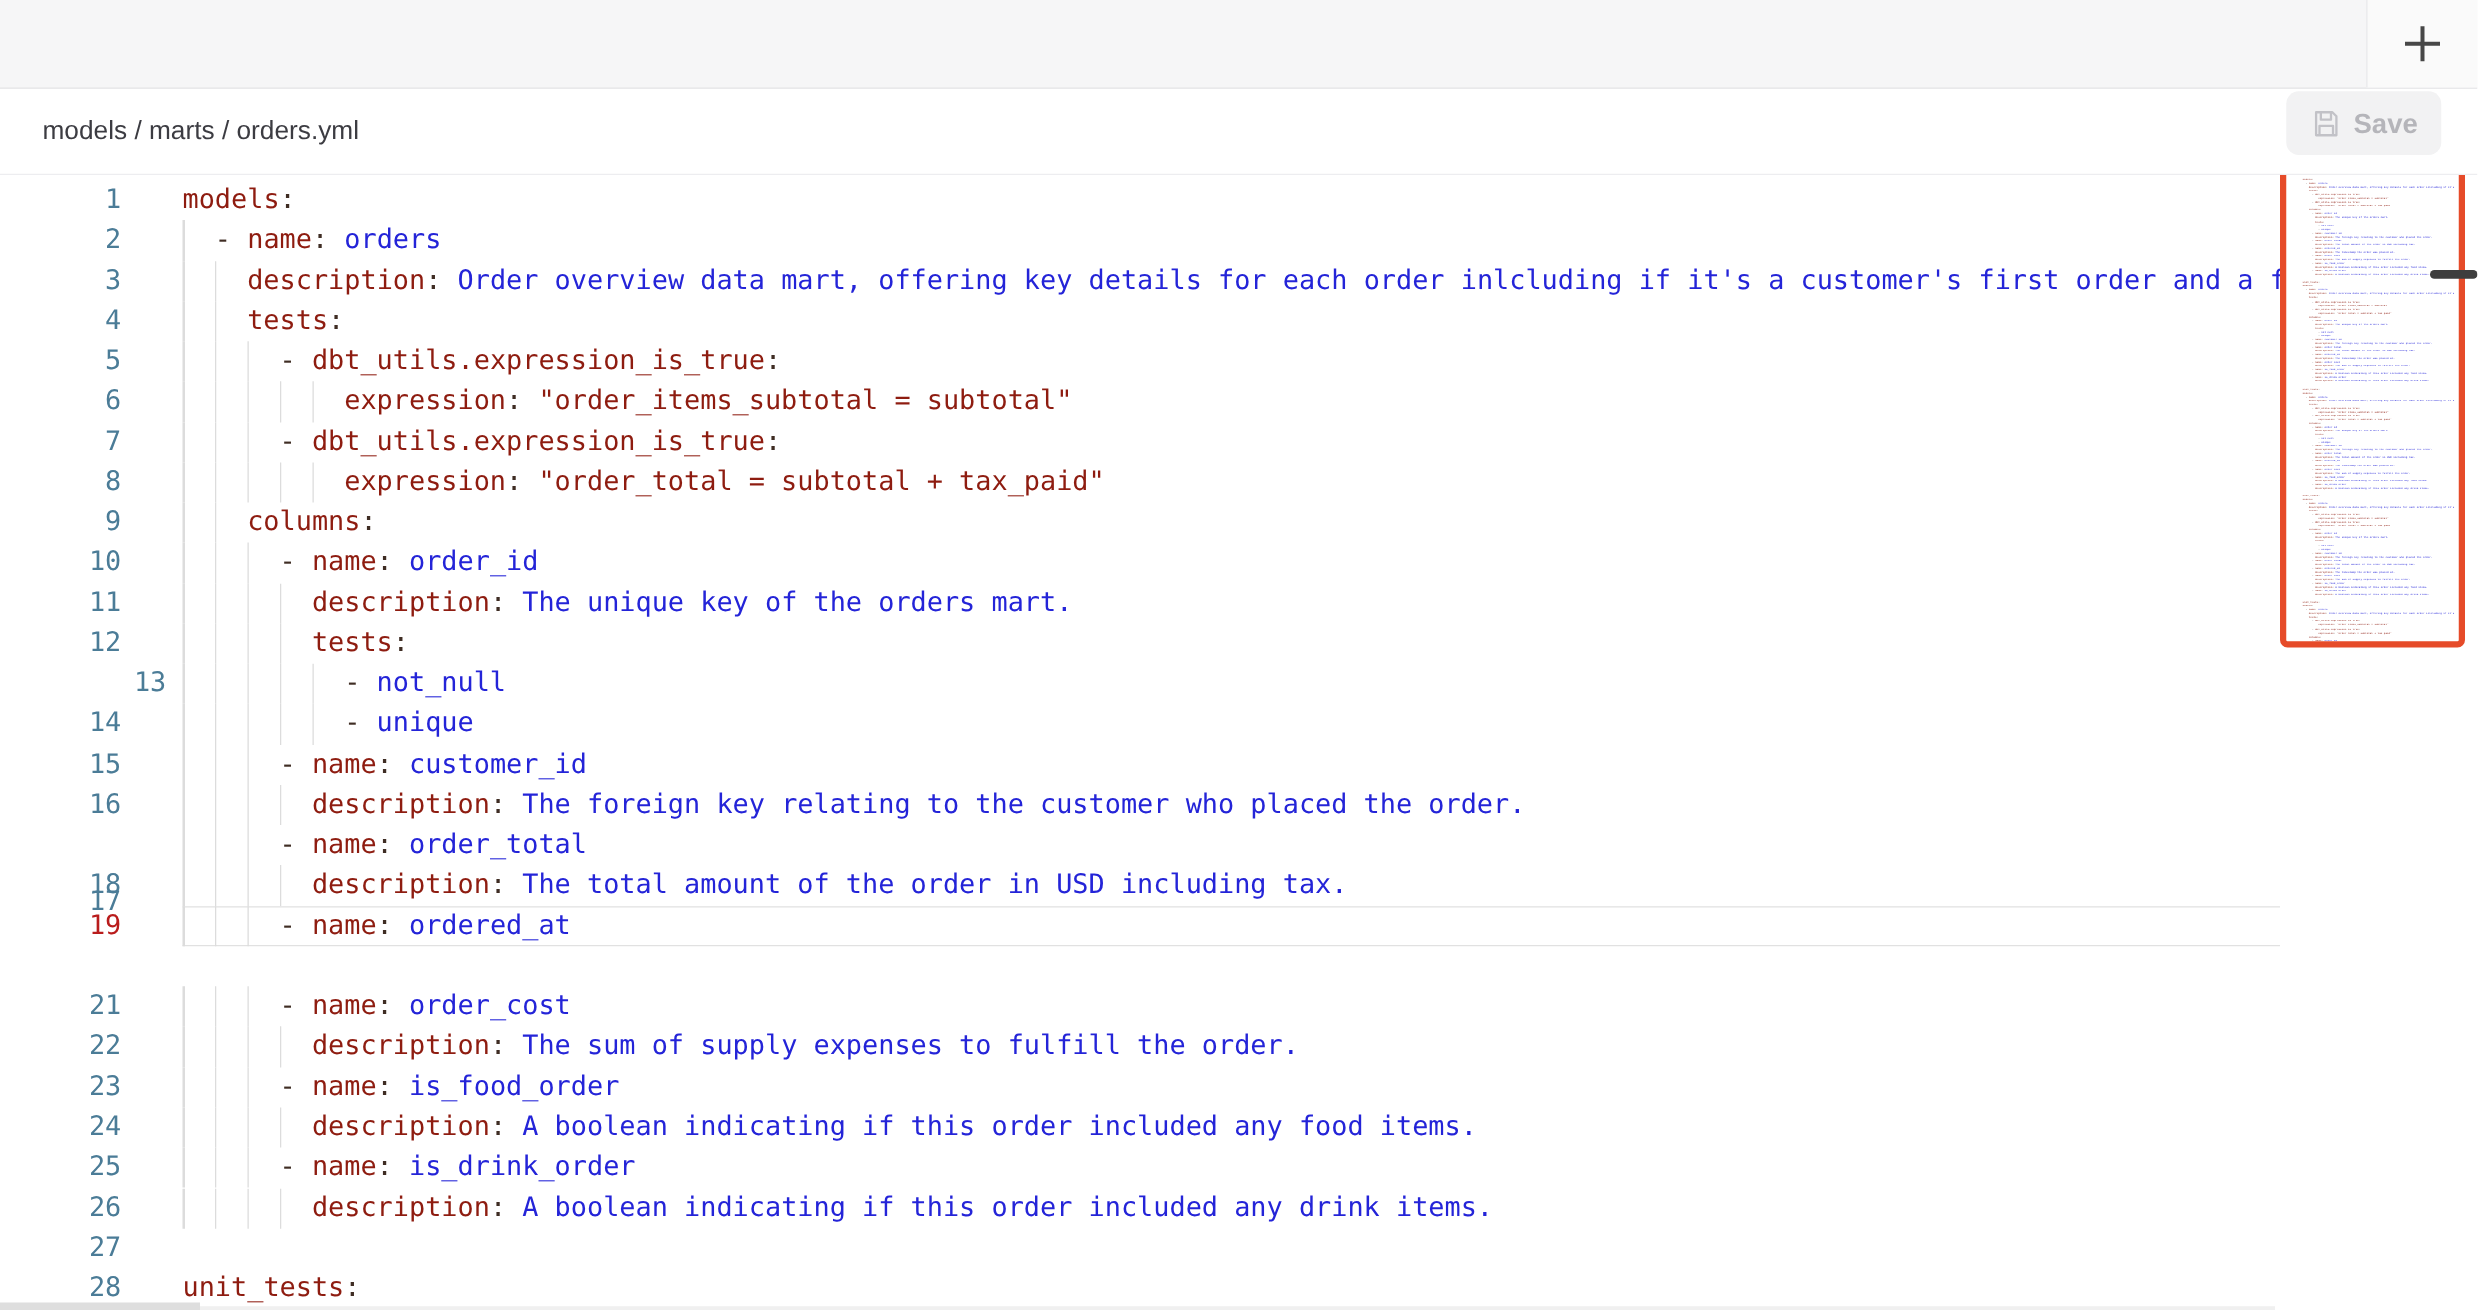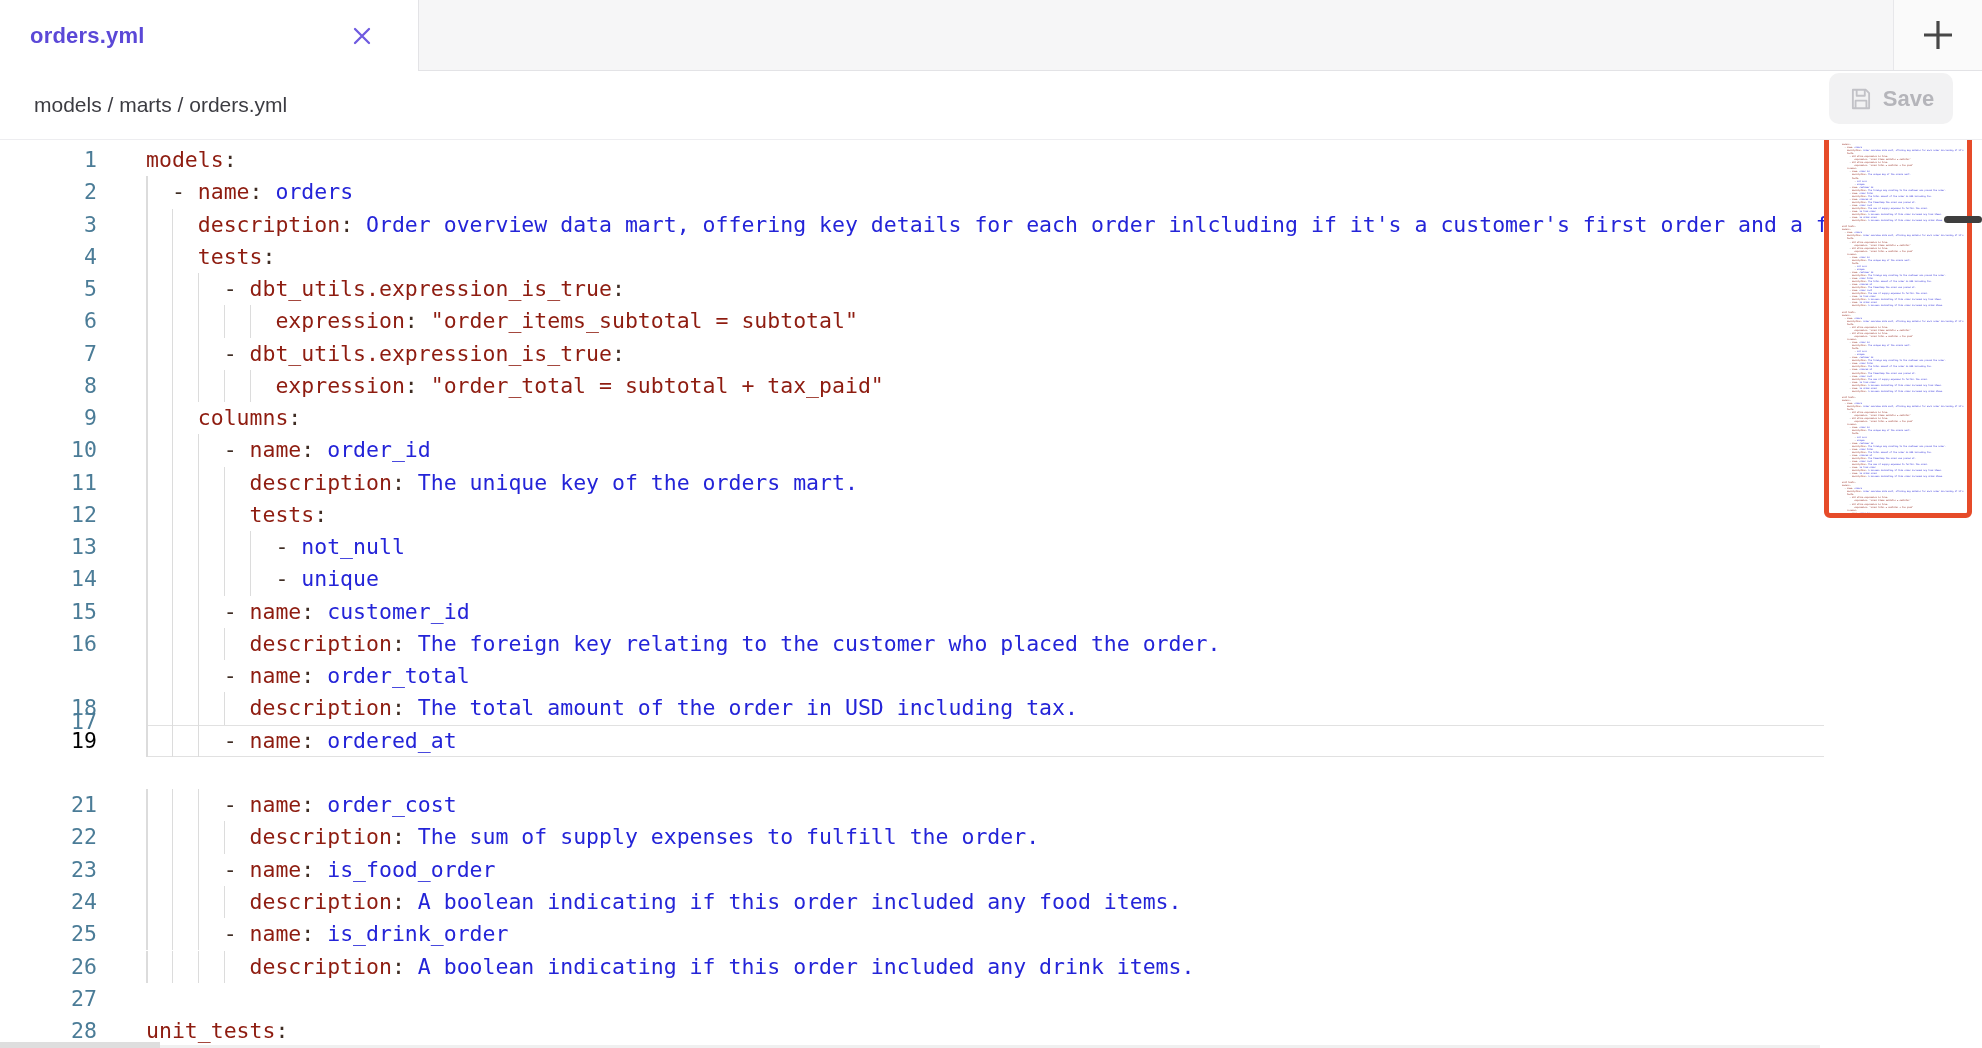--- a/index.html
+++ b/index.html
@@ -25,21 +25,21 @@
   .crumb{position:absolute;left:34px;top:50%;transform:translateY(-50%);
     font-size:21px;color:#3c3c42}
   .savebtn{position:absolute;left:1829px;top:2px;width:124px;height:51px;background:#f2f2f3;
     border:none;border-radius:10px;display:flex;align-items:center;justify-content:center;gap:9px;
     color:#b5b5ba;font-size:22px;font-weight:700;font-family:"Liberation Sans",sans-serif}
   
   .editor{position:absolute;left:0;top:140px;width:1982px;height:908px;background:#fff;overflow:hidden}
   .row{position:absolute;left:0;width:1982px}
   .ln{position:absolute;left:0;top:0;width:97px;text-align:right;
     font-family:"DejaVu Sans Mono",monospace;font-size:21.5px;color:#4b7c97}
-  .ln.active{color:#000000}
+  .ln.active{color:#b91c1c}
   .codetext{position:absolute;top:0;white-space:pre;
     font-family:"DejaVu Sans Mono",monospace;font-size:21.5px}
   .tk-k{color:#8e1c10}
   .tk-s{color:#8e1c10}
   .tk-v{color:#2424d8}
   .tk-p{color:#3f2d24}
   .guide{position:absolute;top:0;bottom:0;width:1.5px;background:#dcdcdc}
   .cursorbar{width:2.5px;background:#4e4e4e}
   .hl{position:absolute;left:146px;width:1678px;top:0;bottom:0;box-sizing:border-box;
     border-top:1px solid #e1e1e1;border-bottom:1px solid #e1e1e1}
@@ -53,30 +53,20 @@
   .handle{position:absolute;left:1944px;top:216px;width:38px;height:7px;background:#3e3e3e;
     border-radius:3.5px;z-index:7;cursor:pointer}
   
   .hthumb{position:absolute;left:0;top:1042px;width:160px;height:6px;background:#dedede;z-index:4}
   .bottomline{position:absolute;left:0;top:1045px;width:1820px;height:3px;background:#f0f0f0;z-index:3}
 </style>
 </head>
 <body>
 
 <div class="tabbar">
-  <div class="tab">
-    <span class="tab-title">orders.yml</span>
-    <button class="tab-close">
-      <span style="display:flex">
-        <svg width="22" height="22" viewBox="0 0 22 22">
-            <path d="M4 4 L18 18 M18 4 L4 18" stroke="#6f5be0" stroke-width="2.3" fill="none" stroke-linecap="round"></path>
-          </svg>
-      </span>
-    </button>
-  </div>
   <button class="newtab">
     <span style="display:flex">
       <svg width="32" height="32" viewBox="0 0 32 32">
           <path d="M16 2 V30 M2 16 H30" stroke="#474747" stroke-width="3.2" fill="none"></path>
         </svg>
     </span>
   </button>
 </div>
 
 <div class="crumbbar">
@@ -170,21 +160,21 @@
     </div>
     <div class="row" style="top: 358.86px; height: 32.26px;">
       <div class="ln" style="line-height: 32.26px;">12</div>
       <span class="guide" style="left: 146px;"></span>
       <span class="guide" style="left: 171.88px;"></span>
       <span class="guide" style="left: 197.76px;"></span>
       <span class="guide" style="left: 223.64px;"></span>
       <span class="codetext" style="left: 249.52px; line-height: 32.26px;"><span class="tk-k">tests</span><span class="tk-p">:</span></span>
     </div>
     <div class="row" style="top: 391.12px; height: 32.26px;">
-      <div class="ln" style="line-height: 32.26px;">13</div>
+      <div class="ln" style="line-height: 32.26px; padding-left: 36px;">13</div>
       <span class="guide" style="left: 146px;"></span>
       <span class="guide" style="left: 171.88px;"></span>
       <span class="guide" style="left: 197.76px;"></span>
       <span class="guide" style="left: 223.64px;"></span>
       <span class="guide" style="left: 249.52px;"></span>
       <span class="codetext" style="left: 275.4px; line-height: 32.26px;"><span class="tk-p">- </span><span class="tk-v">not_null</span></span>
     </div>
     <div class="row" style="top: 423.38px; height: 32.26px;">
       <div class="ln" style="line-height: 32.26px;">14</div>
       <span class="guide" style="left: 146px;"></span>

